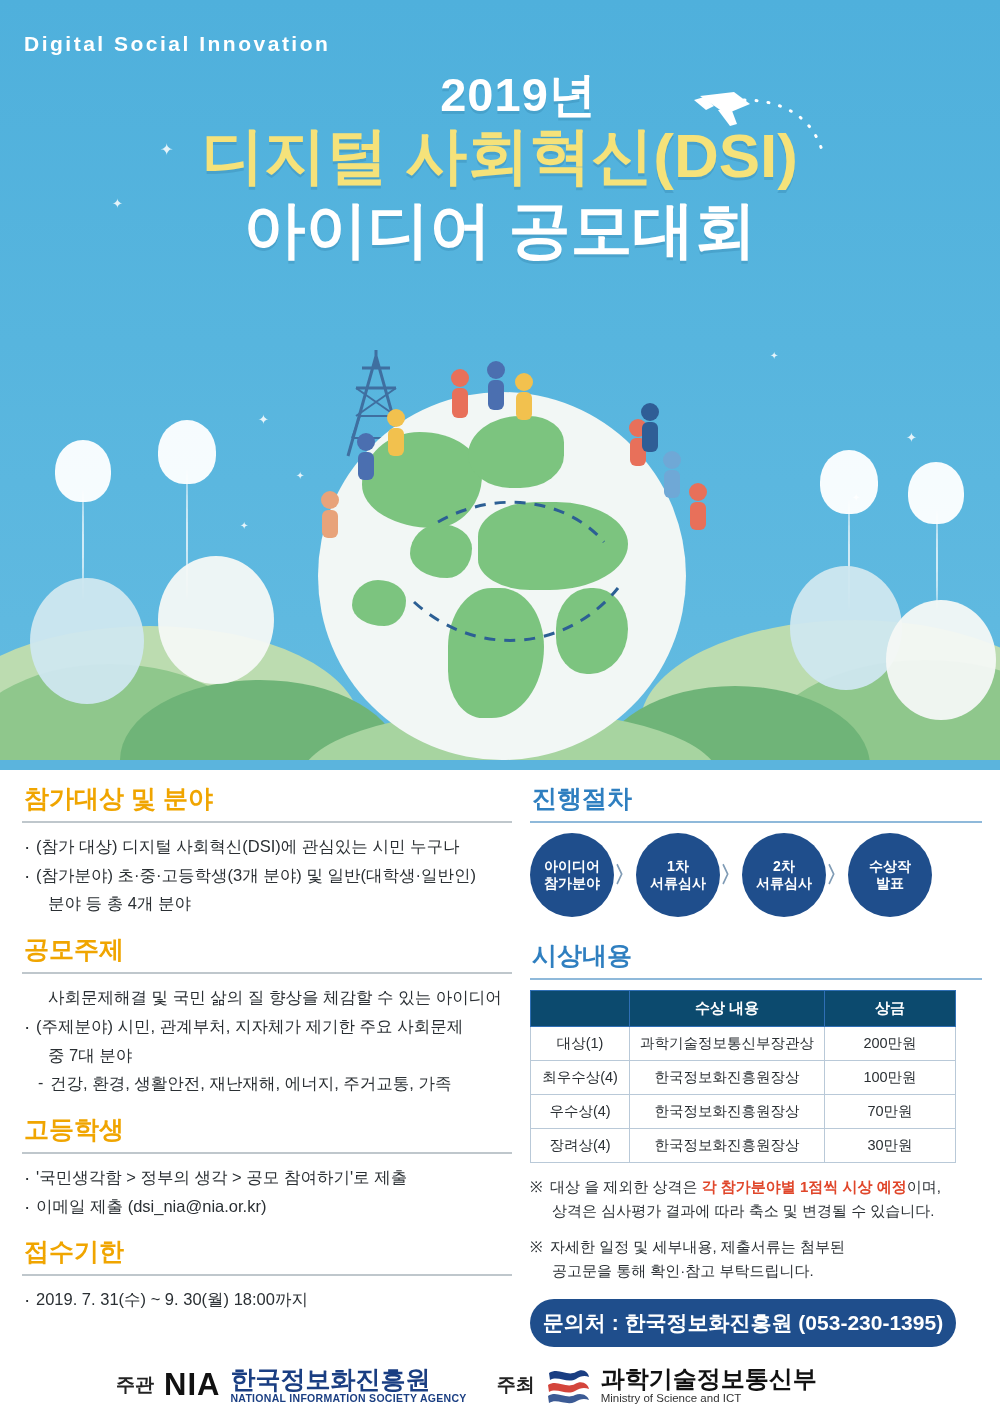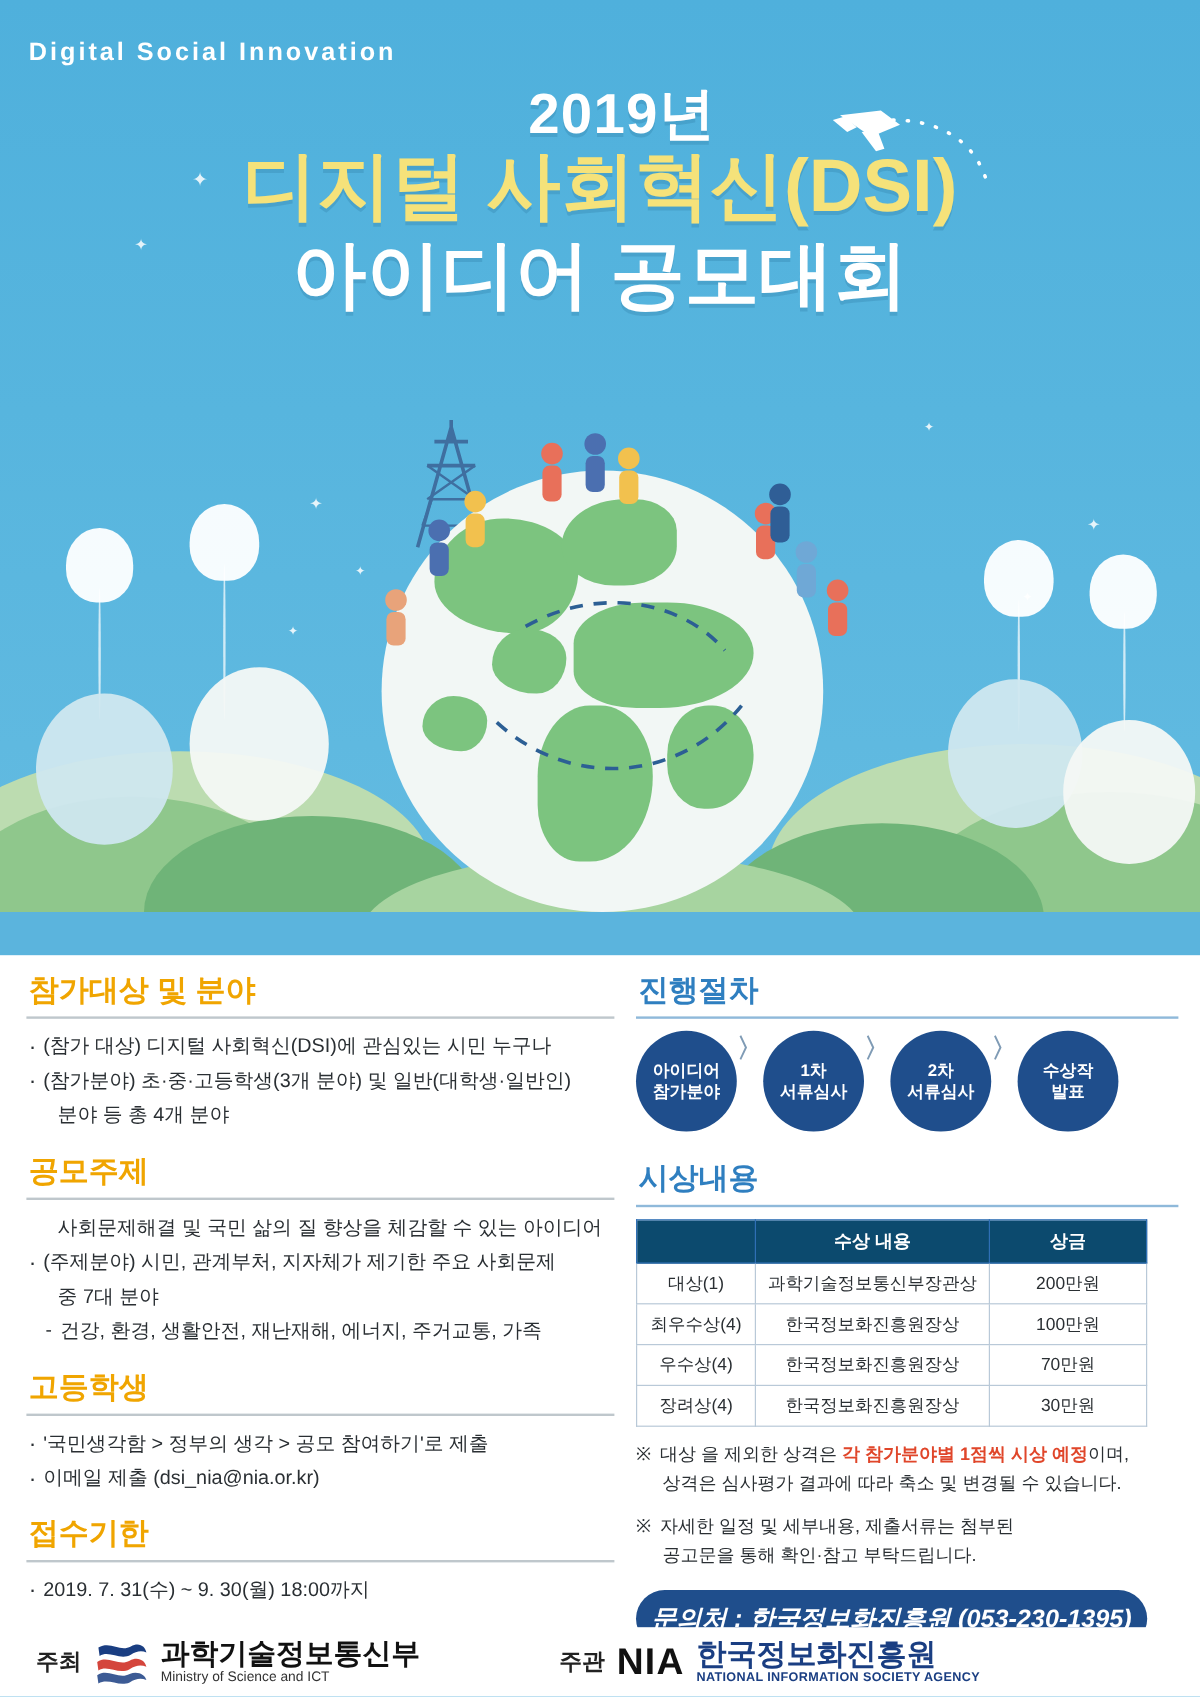--- a/index.html
+++ b/index.html
@@ -51,21 +51,21 @@
   
   .balloon{position:absolute;border-radius:50%;opacity:.95;}
   .balloon.line{position:absolute;width:2px;background:rgba(255,255,255,.75);}
 
   
   .hills{position:absolute;left:0;top:560px;width:1000px;height:200px;overflow:hidden;}
   .hill{position:absolute;border-radius:50% 50% 0 0;}
 
   
   .panel{
-    position:absolute;left:0;top:796px;width:1000px;height:604px;background:#ffffff;
+    position:absolute;left:0;top:770px;width:1000px;height:604px;background:#ffffff;
   }
   .col-left{position:absolute;left:22px;top:12px;width:490px;}
   .col-right{position:absolute;left:530px;top:12px;width:452px;}
 
   .sec-h{
     color:#f0a500;font-size:25px;font-weight:bold;margin:0 0 6px 2px;
   }
   .sec-h.blue{color:#2f7fc0;}
   .rule{height:2px;background:#bfc7cc;margin:0 0 10px 0;}
   .rule.blue{background:#8fb9da;}
@@ -75,21 +75,21 @@
     color:#2a2f33;font-size:16.5px;line-height:1.62;margin:0 0 2px 0;
     position:relative;padding-left:14px;
   }
   ul.b li:before{content:"·";position:absolute;left:2px;top:-1px;font-size:19px;color:#2a2f33;}
   ul.b li.nodot{padding-left:26px;}
   ul.b li.nodot:before{content:"";}
   ul.b li.dash{padding-left:28px;}
   ul.b li.dash:before{content:"-";left:16px;top:0;font-size:16px;}
 
   
-  .proc{display:flex;gap:0;margin-top:4px;}
+  .proc{display:flex;align-items:center;gap:0;margin-top:4px;}
   .pc{
     width:84px;height:84px;border-radius:50%;background:#1f4e8c;color:#fff;
     display:flex;flex-direction:column;align-items:center;justify-content:center;
     font-size:14px;font-weight:bold;line-height:1.25;text-align:center;
   }
   .pc span{display:block;}
   .arrow{color:#7f9bb5;font-size:22px;font-weight:bold;}
 
   
   table.prize{
@@ -109,21 +109,21 @@
   .note{
     color:#2a2f33;font-size:15px;line-height:1.6;margin-top:12px;position:relative;padding-left:20px;
   }
   .note:before{content:"※";position:absolute;left:0;top:0;}
   .note .em{color:#e0462a;font-weight:bold;}
   .note .sub{display:block;padding-left:2px;}
 
   .contact{
     margin-top:16px;background:#1f4e8c;color:#fff;border-radius:26px;
     height:48px;display:flex;align-items:center;justify-content:center;
-    font-size:21px;font-weight:bold;width:426px;font-style:italic;
+    font-size:21px;font-weight:bold;width:426px;
   }
 
   
   .footer{
     position:absolute;left:0;top:1356px;width:1000px;height:58px;background:#ffffff;
     display:flex;align-items:center;
   }
   .f-lab{font-size:19px;color:#222;font-weight:bold;margin-right:10px;}
   .f-group{display:flex;align-items:center;}
   .f-left{margin-left:30px;}
@@ -369,36 +369,36 @@
           <span>자세한 일정 및 세부내용, 제출서류는 첨부된</span>
           <span class="sub">공고문을 통해 확인·참고 부탁드립니다.</span>
         </div>
 
         <div class="contact">문의처 : 한국정보화진흥원 (053-230-1395)</div>
       </div>
     </div>
   </div>
 
   <div class="footer">
+    <div class="f-group f-right">
+      <div class="f-lab">주관</div>
+      <div class="nia">NIA</div>
+      <div>
+        <div class="nia-k">한국정보화진흥원</div>
+        <div class="nia-e">NATIONAL INFORMATION SOCIETY AGENCY</div>
+      </div>
+    </div>
+
     <div class="f-group f-left">
       <div class="f-lab">주최</div>
       <svg class="molit" viewBox="0 0 46 40">
         <path d="M4 8 C 14 2, 22 12, 31 7 C 38 3, 43 7, 44 12 C 40 10, 35 11, 31 14 C 22 19, 13 10, 5 15 Z" fill="#1a3e82"></path>
         <path d="M3 20 C 12 14, 21 24, 30 19 C 37 15, 43 19, 44 24 C 39 22, 35 23, 30 26 C 21 31, 12 22, 4 27 Z" fill="#d4453c"></path>
         <path d="M3 31 C 12 25, 21 35, 30 30 C 37 27, 43 31, 44 35 C 39 33, 35 34, 30 37 C 21 41, 12 33, 4 38 Z" fill="#1a3e82" opacity=".85"></path>
       </svg>
       <div>
         <div class="mo-name">과학기술정보통신부</div>
         <div class="mo-sub">Ministry of Science and ICT</div>
       </div>
     </div>
-
-    <div class="f-group f-right">
-      <div class="f-lab">주관</div>
-      <div class="nia">NIA</div>
-      <div>
-        <div class="nia-k">한국정보화진흥원</div>
-        <div class="nia-e">NATIONAL INFORMATION SOCIETY AGENCY</div>
-      </div>
-    </div>
   </div>
 
 </div>
 
 </body></html>

